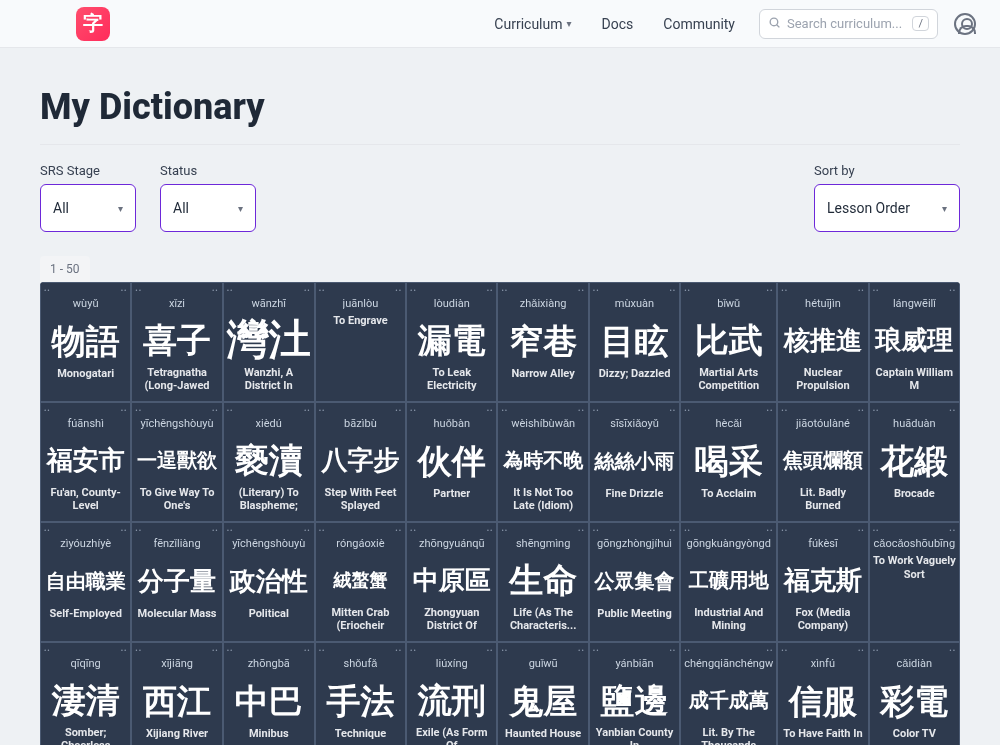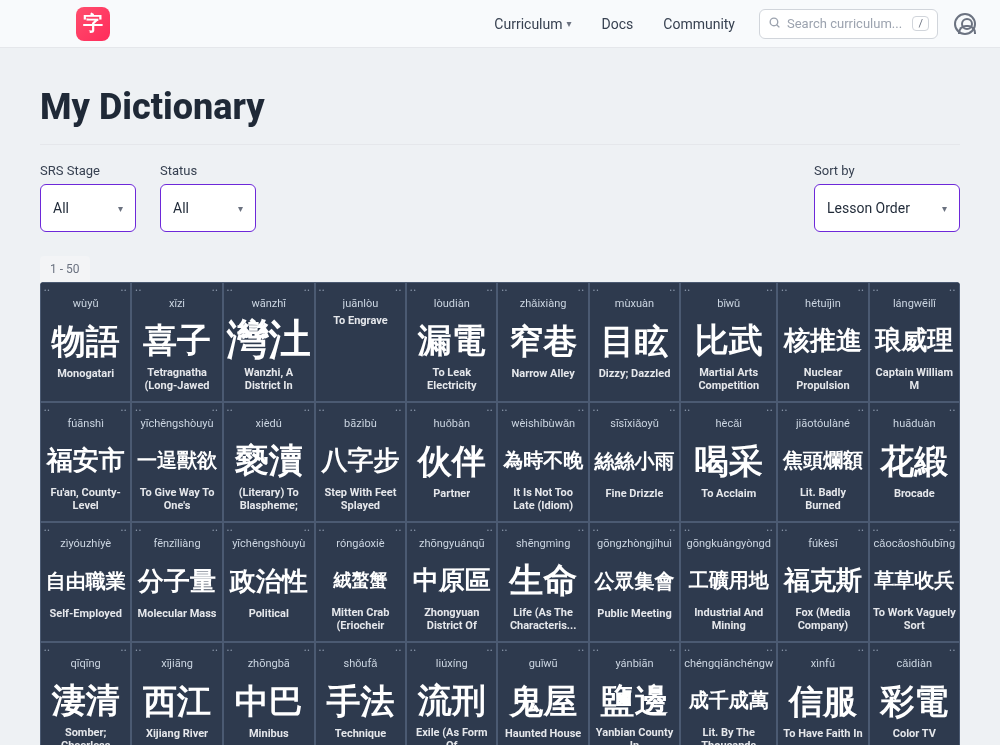--- a/index.html
+++ b/index.html
@@ -426,21 +426,20 @@
             <div class="pinyin">fúkèsī</div>
             <div class="hanzi" style="font-size:26px">福克斯</div>
             <div class="meaning">Fox (Media Company)</div>
           </div>
           <div class="card">
             <div class="dots">
               <span>••</span>
               <span>••</span>
             </div>
             <div class="pinyin">cǎocǎoshōubīng</div>
-            <div class="hanzi" style="font-size:20px">草草收兵</div>
             <div class="meaning">To Work Vaguely Sort</div>
           </div>
           <div class="card">
             <div class="dots">
               <span>••</span>
               <span>••</span>
             </div>
             <div class="pinyin">qīqīng</div>
             <div class="hanzi" style="font-size:34px">淒清</div>
             <div class="meaning">Somber; Cheerless</div>

